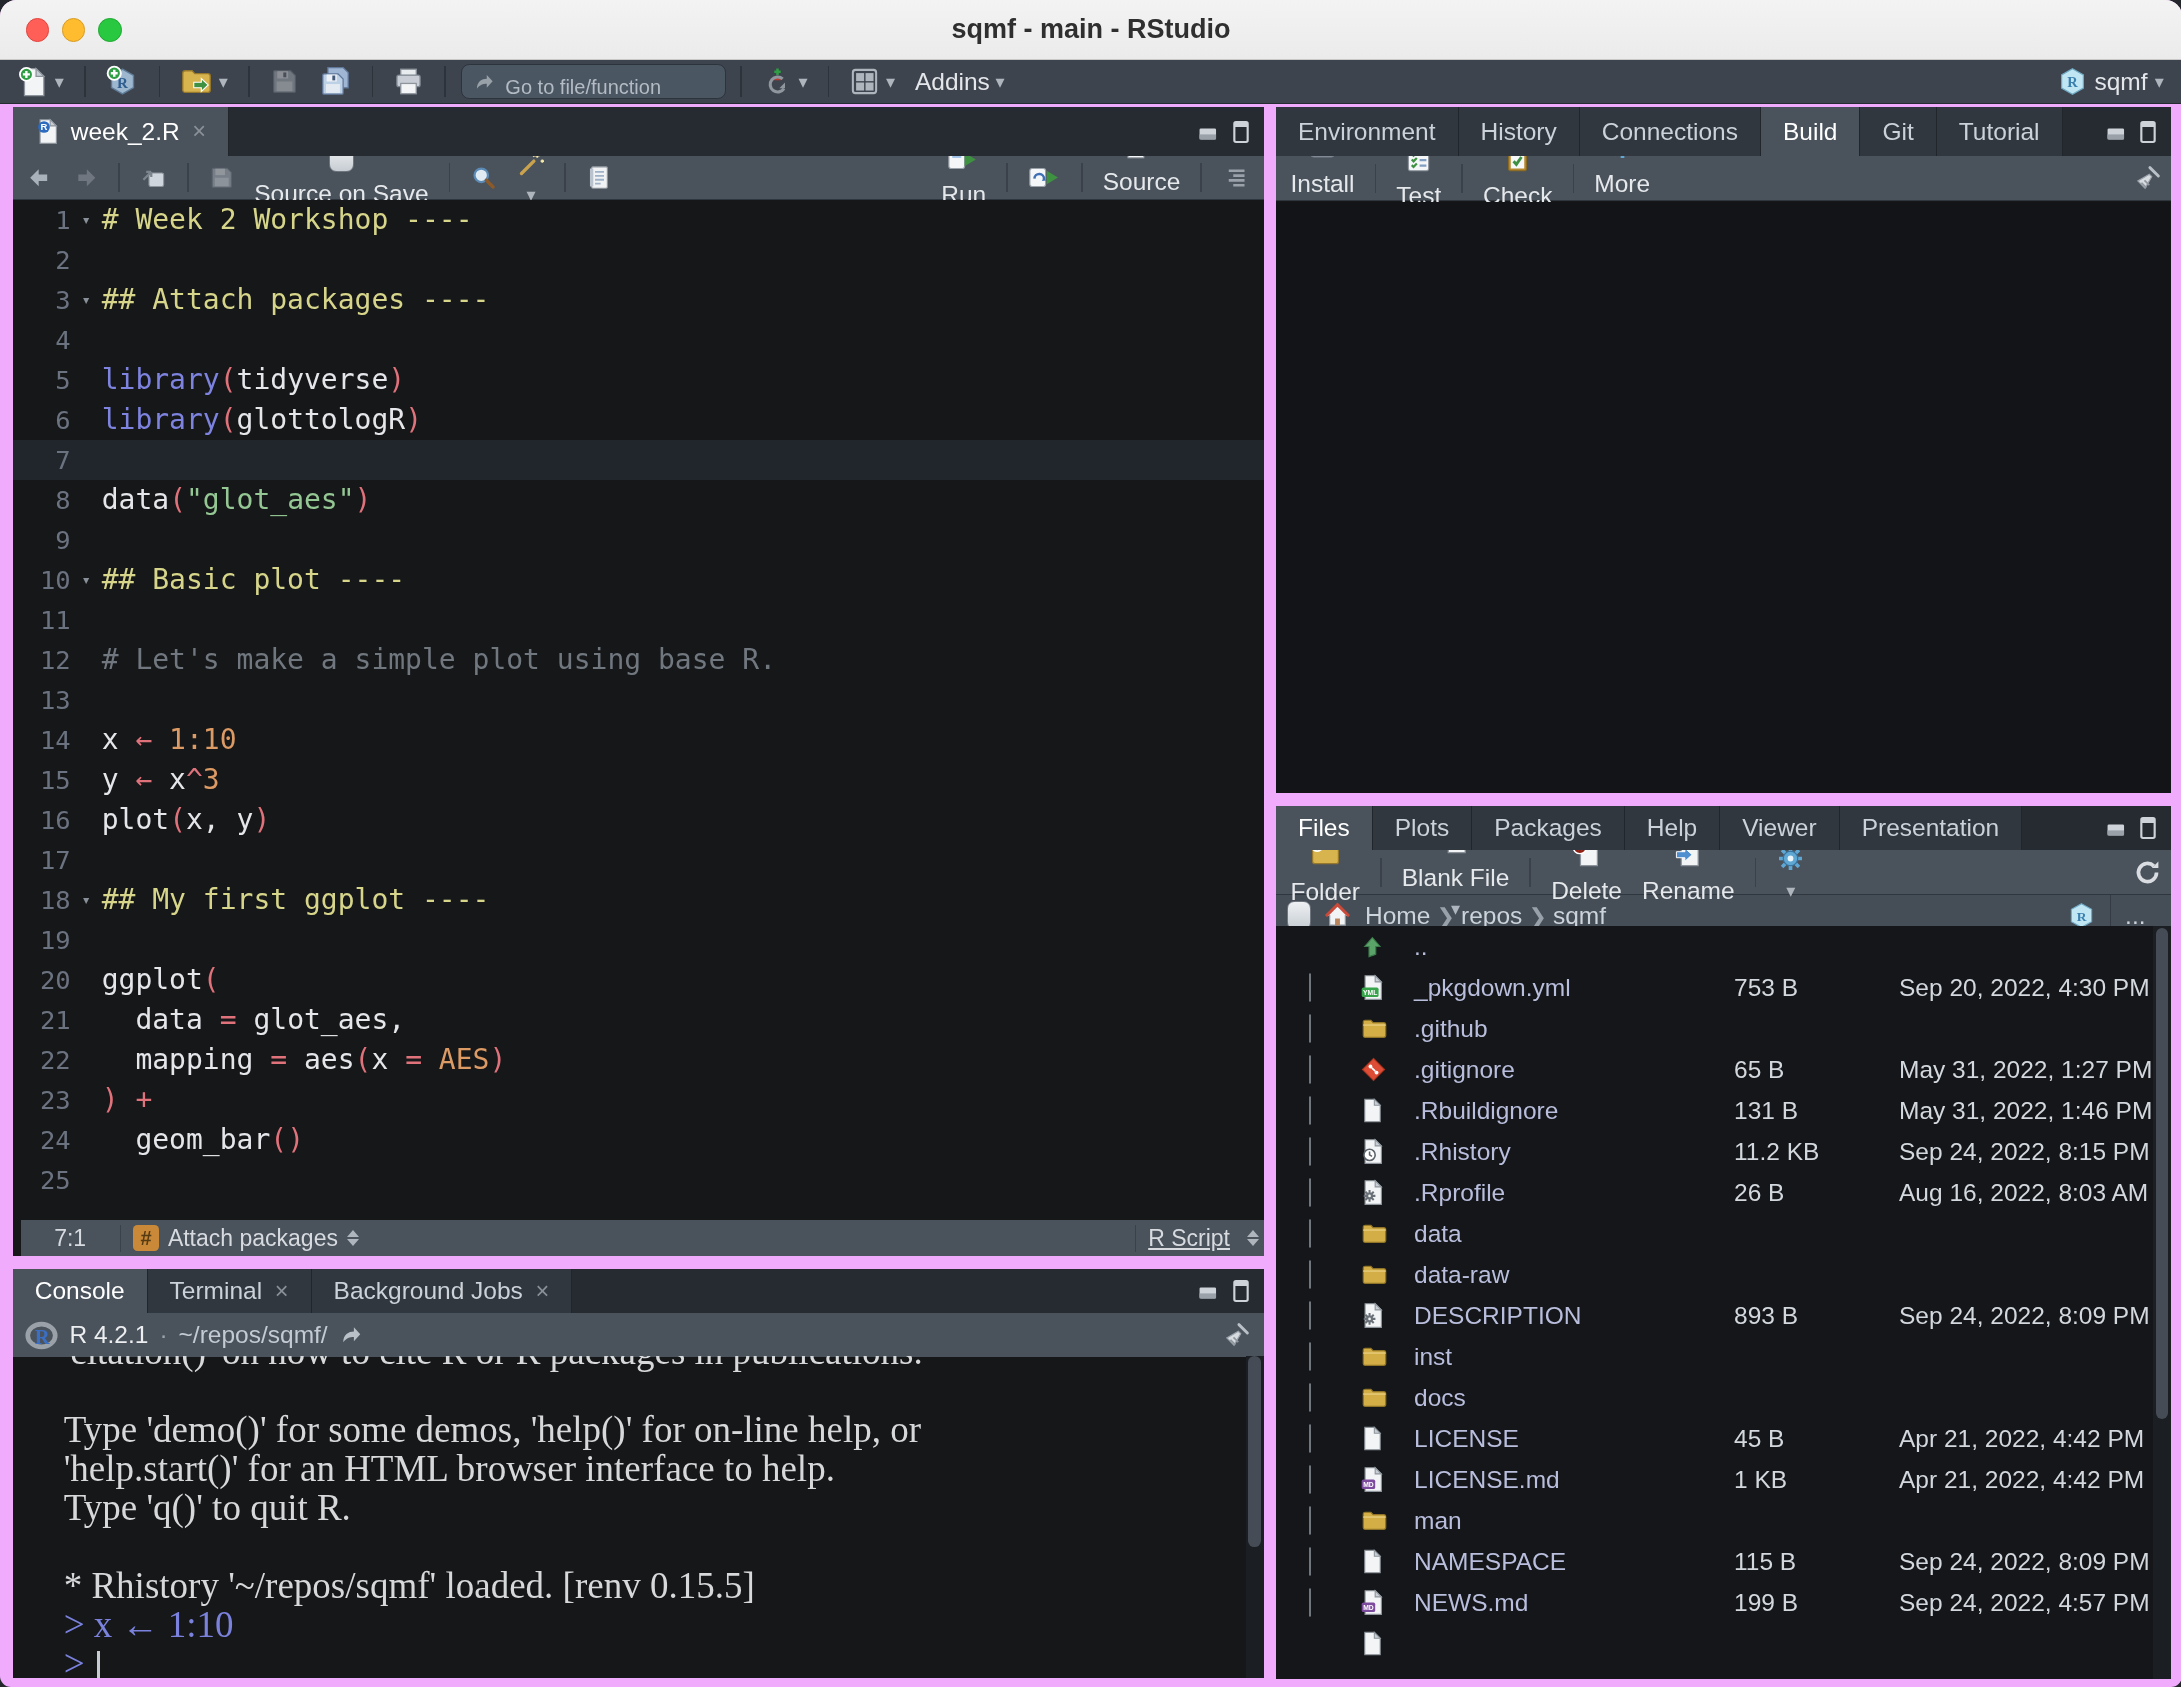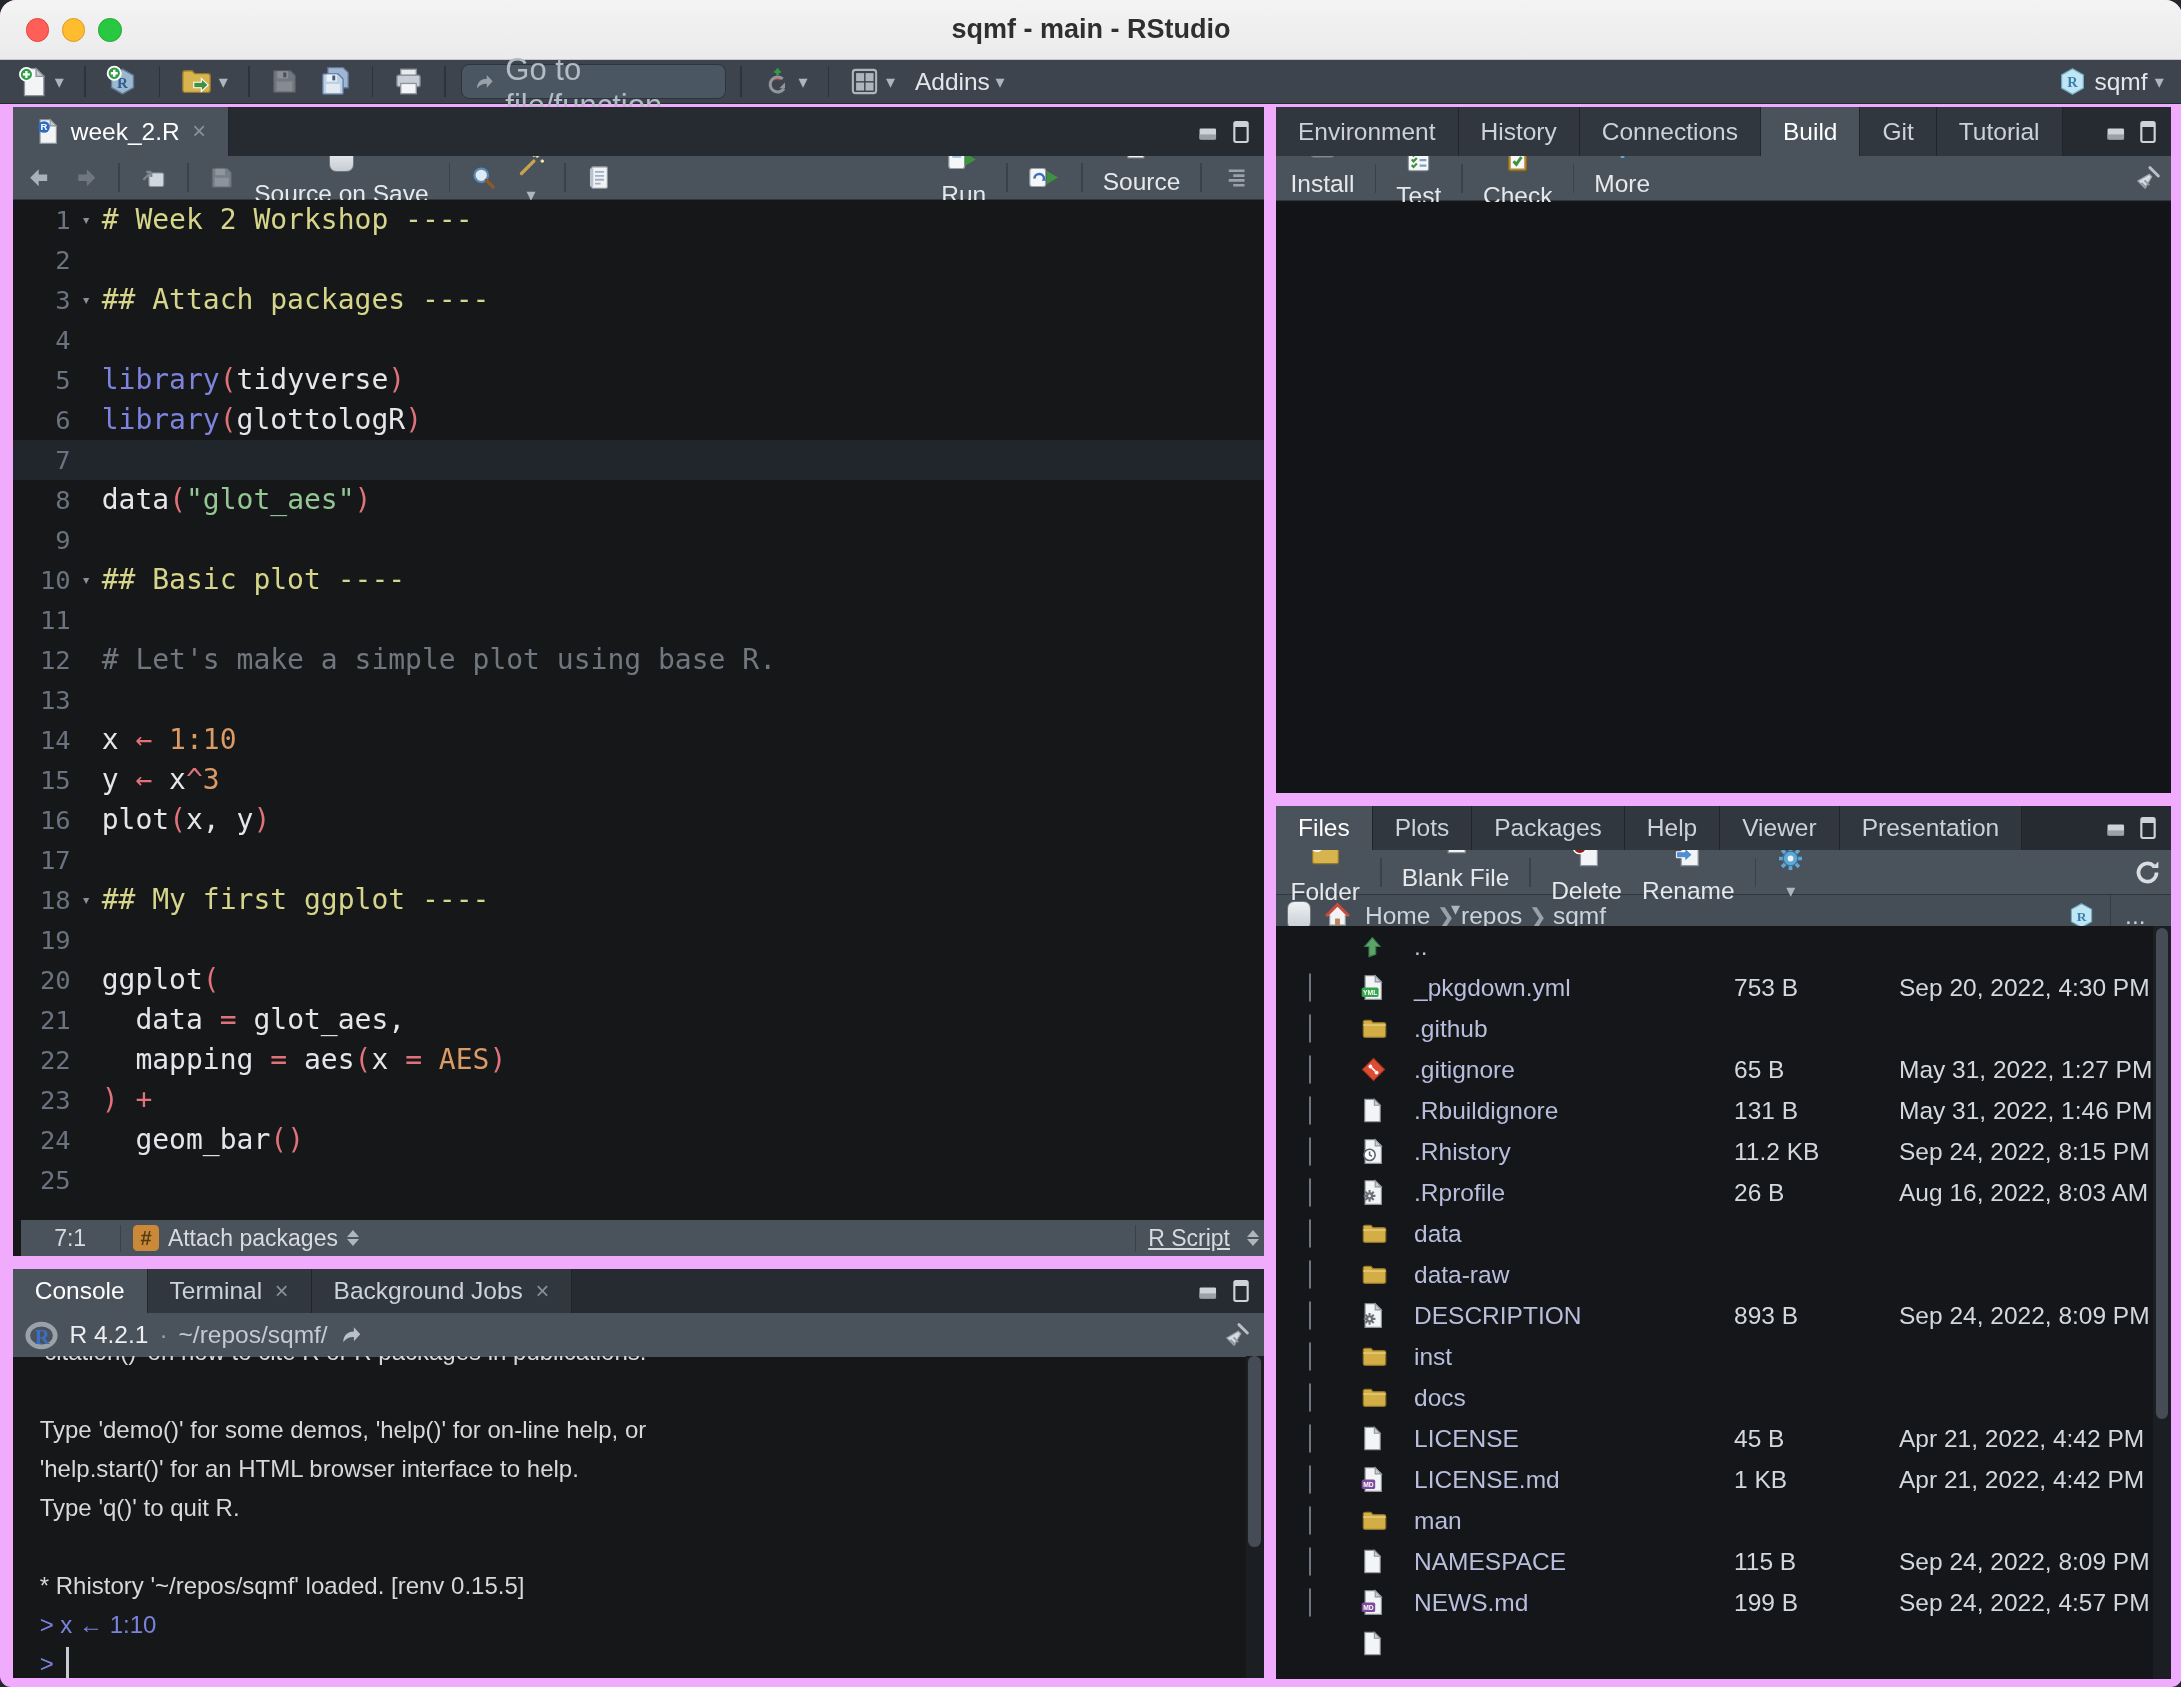--- a/index.html
+++ b/index.html
@@ -22,21 +22,21 @@
 
   
   #main-toolbar { position:absolute; left:0; top:60px; width:2182px; height:44px;
     background:#3e444d; border-bottom:0.9px solid #272c33;
     display:flex; align-items:center; padding:0 12.7px; gap:9px; }
   .mt-divider { width:1.8px; height:31px; background:#2d333b; margin:0 5.5px; }
   .ibtn { display:flex; align-items:center; gap:5.5px; padding:2.7px 5.5px; border-radius:4.5px; }
   .caret { color:#aeb5bd; font-size:18px; line-height:1; }
   #goto-box { display:flex; align-items:center; gap:9px; width:265px; height:35px;
     background:#4b5663; border:1.8px solid #2c333d; border-radius:8.2px; padding:0 11px; }
-  #goto-box .ph { color:#b3bbc4; font-size:31px;margin-top:12px; }
+  #goto-box .ph { color:#b3bbc4; font-size:20px;margin-top:12px; }
   .spacer { flex:1; }
   #project-btn { display:flex; align-items:center; gap:7.3px; color:#e3e6ea; font-size:24.5px; padding-right:5.5px; }
 
   
   .pane { position:absolute; background:#161719; overflow:hidden; }
   #pane-source  { left:12.7px;  top:107px; width:1251px; height:1149px; }
   #pane-console { left:12.7px;  top:1269px; width:1251px; height:409px; }
   #pane-build   { left:1276px; top:107px; width:895px; height:686px; }
   #pane-files   { left:1276px; top:806px; width:895px; height:873px; }
 
@@ -76,21 +76,21 @@
   .updown i { width:0; height:0; border-left:6.4px solid transparent; border-right:6.4px solid transparent; display:block; }
   .updown i.u { border-bottom:7.3px solid #aeb5bd; }
   .updown i.d { border-top:7.3px solid #aeb5bd; }
 
   
   #console-header { height:44px; background:#4a525c; display:flex; align-items:center; gap:11px;
     padding:0 12.7px; font-size:24.5px; color:#eceef0; }
   #console-header .dot { color:#9aa2ab; }
   #console-header .wd { color:#c3cad2; }
   #console-body { position:absolute; left:0; top:87px; right:18px; bottom:0; overflow:hidden;
-    font-family:Liberation Sans, sans-serif; font-size:24px; color:#d6d8da; }
+    font-family:Liberation Serif, serif; font-size:37px; color:#d6d8da;padding-left:24px; }
   #console-lines { margin-top:-23.6px; padding-left:27px; }
   .con-line { height:39px; line-height:39px; white-space:pre; }
   .con-line.cmd { color:#7a82dd; }
   .con-cursor { display:inline-block; width:2.7px; height:31px; background:#c7ccd2; vertical-align:-5.5px; margin-left:12.7px; }
   .vscroll { position:absolute; top:87px; right:0; bottom:0; width:18px; background:#1b1e22; }
   .vscroll .thumb { position:absolute; left:2.7px; width:12.7px; border-radius:6.4px; background:#454c55; }
 
   
   #build-content { position:absolute; left:0; top:95px; right:0; bottom:0; background:#131417; }
 

